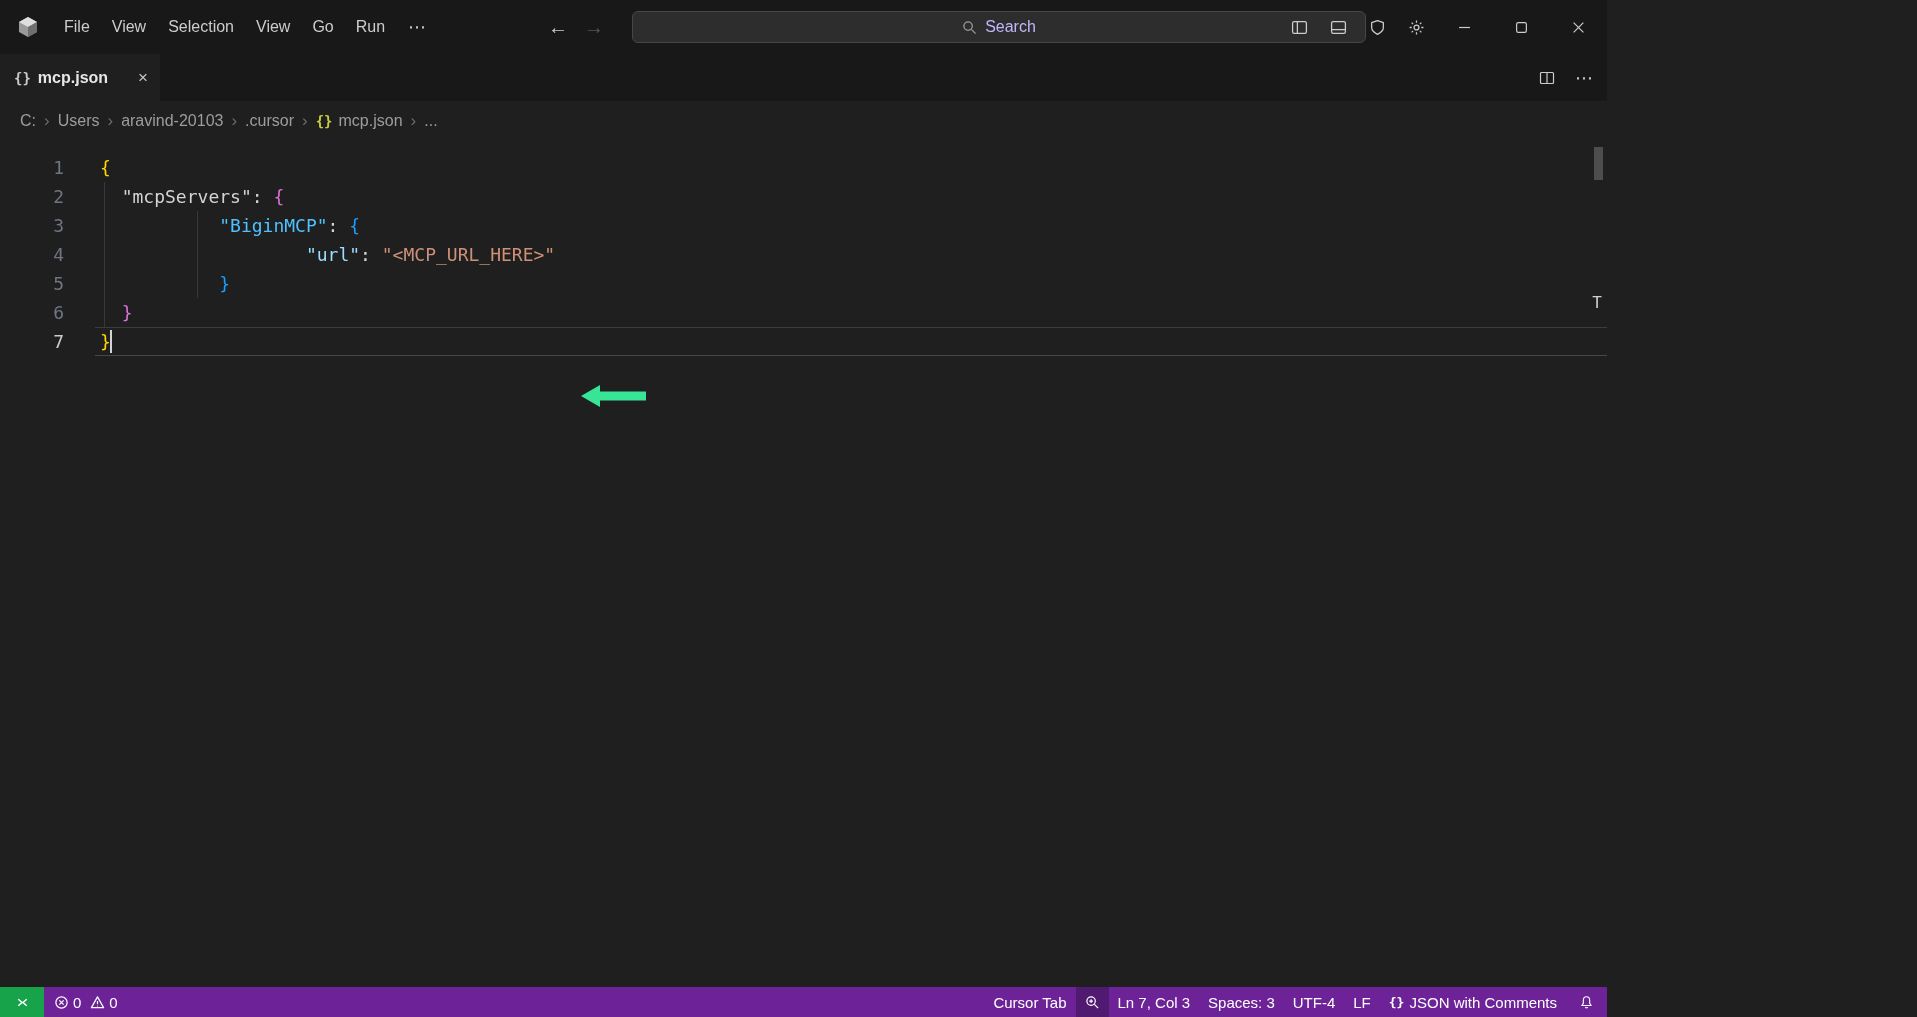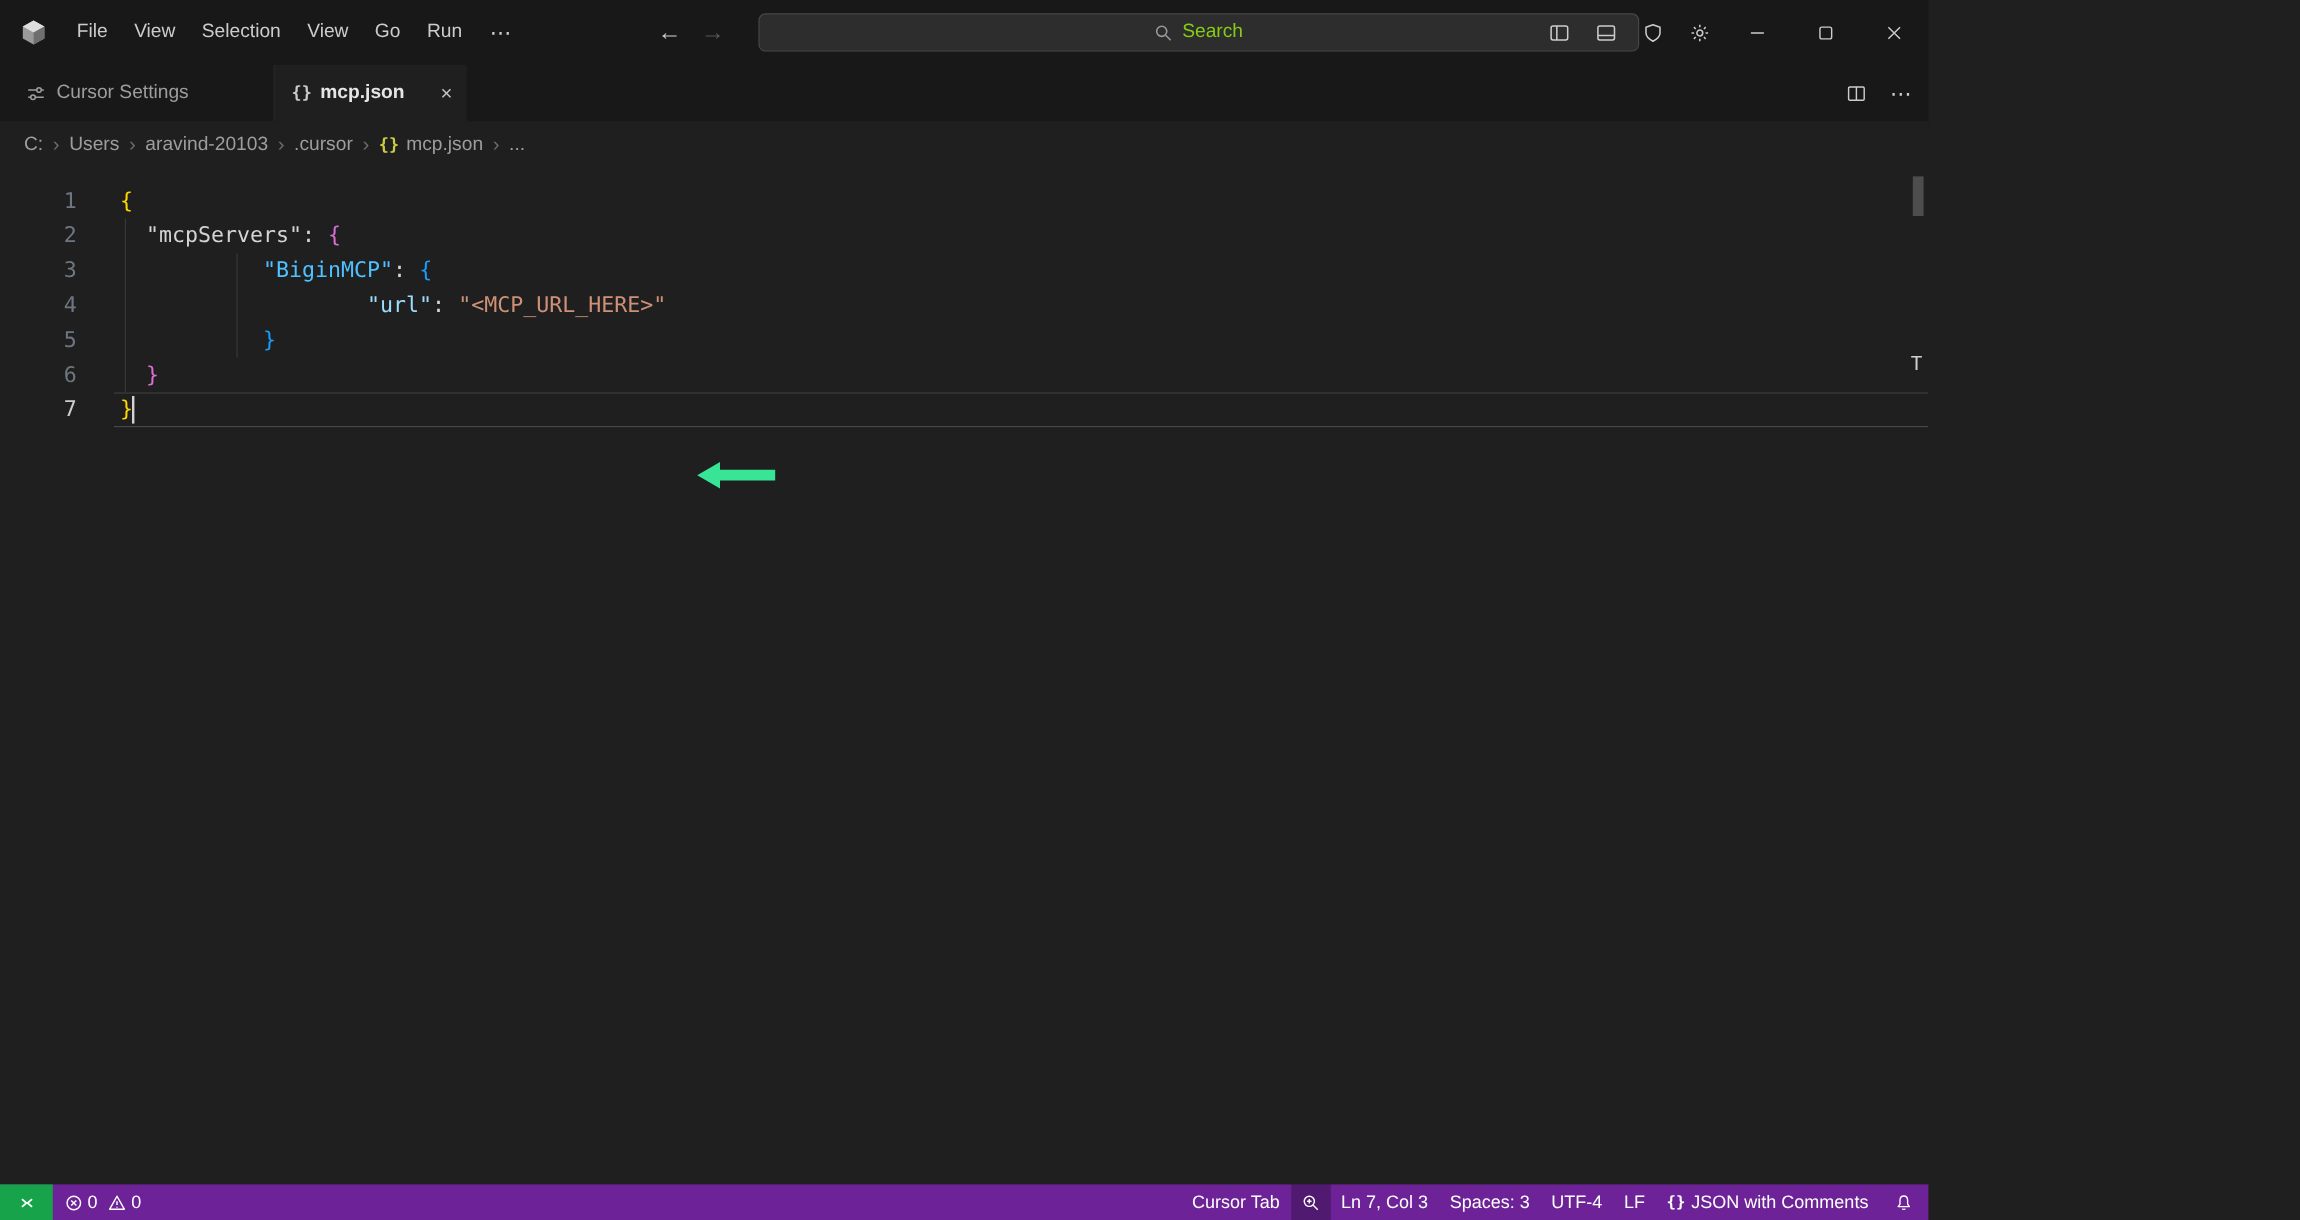--- a/index.html
+++ b/index.html
@@ -11,21 +11,21 @@
   #titlebar { position:absolute; top:0; left:0; right:0; height:54px;
               background:var(--chrome-bg,#181818); display:flex; align-items:center; }
   .logo { margin:0 13px 0 16px; display:flex; align-items:center; }
   .mi { color:#cccccc; font-size:16px; padding:0 11px; height:54px; line-height:54px; cursor:default; }
   .mi-more { color:#cccccc; font-size:18px; padding:0 12px; height:54px; line-height:54px; }
   #nav-arrows { position:absolute; left:548px; top:0; height:54px; display:flex; align-items:center; gap:16px; }
   .nav-arrow { font-size:20px; color:#cccccc; }
   .nav-arrow.disabled { color:#585858; }
   #searchbox { position:absolute; left:632px; top:11px; width:734px; height:32px;
                background:#2d2d2d; border:1px solid #464646; border-radius:6px;
-               display:flex; align-items:center; justify-content:center; gap:8px; color:#84cc16; font-size:16px; }
+               display:flex; align-items:center; justify-content:center; gap:8px; color:#c4b5fd; font-size:16px; }
   #tb-icons { position:absolute; right:182px; top:0; height:54px; display:flex; align-items:center; gap:22px; }
   #win-controls { position:absolute; right:0; top:0; height:54px; display:flex; }
   .win-btn { width:57px; height:54px; display:flex; align-items:center; justify-content:center; }
 
   
   #tabstrip { position:absolute; top:54px; left:0; right:0; height:47px;
               background:var(--chrome-bg,#181818); display:flex; }
   .tab { height:47px; display:flex; align-items:center; font-size:16px; }
   #tab-settings { width:229px; padding-left:22px; gap:9px; color:#9d9d9d; border-right:1px solid #2b2b2b; }
   #tab-file { width:160px; padding:0 12px 0 14px; gap:7px; color:#e6e6e6; background:#1f1f1f; }
@@ -148,30 +148,20 @@
       </span>
       <span class="win-btn">
         <svg width="13" height="13" viewBox="0 0 12 12">
             <path d="M1.5 1.5 L10.5 10.5 M10.5 1.5 L1.5 10.5" stroke="#cccccc" stroke-width="1.1"></path>
           </svg>
       </span>
     </div>
   </div>
 
   <div id="tabstrip">
-    <div class="tab" id="tab-settings">
-      <span style="display:flex;">
-        <svg width="16" height="16" viewBox="0 0 16 16" fill="none" stroke="#9d9d9d" stroke-width="1.3">
-          <path d="M1.5 5 H14.5 M1.5 11 H14.5"></path>
-          <circle cx="10.5" cy="5" r="1.9" fill="#181818"></circle>
-          <circle cx="5.5" cy="11" r="1.9" fill="#181818"></circle>
-        </svg>
-      </span>
-      <span>Cursor Settings</span>
-    </div>
     <div class="tab" id="tab-file">
       <span class="json-ic">{}</span>
       <span style="font-weight:bold;">mcp.json</span>
       <span class="tab-close">×</span>
     </div>
   </div>
   <div id="tab-actions">
     <span style="display:flex;">
       <svg width="16" height="16" viewBox="0 0 16 16" fill="none" stroke="#cccccc" stroke-width="1.2">
         <rect x="1.5" y="2.5" width="13" height="11" rx="1"></rect>

